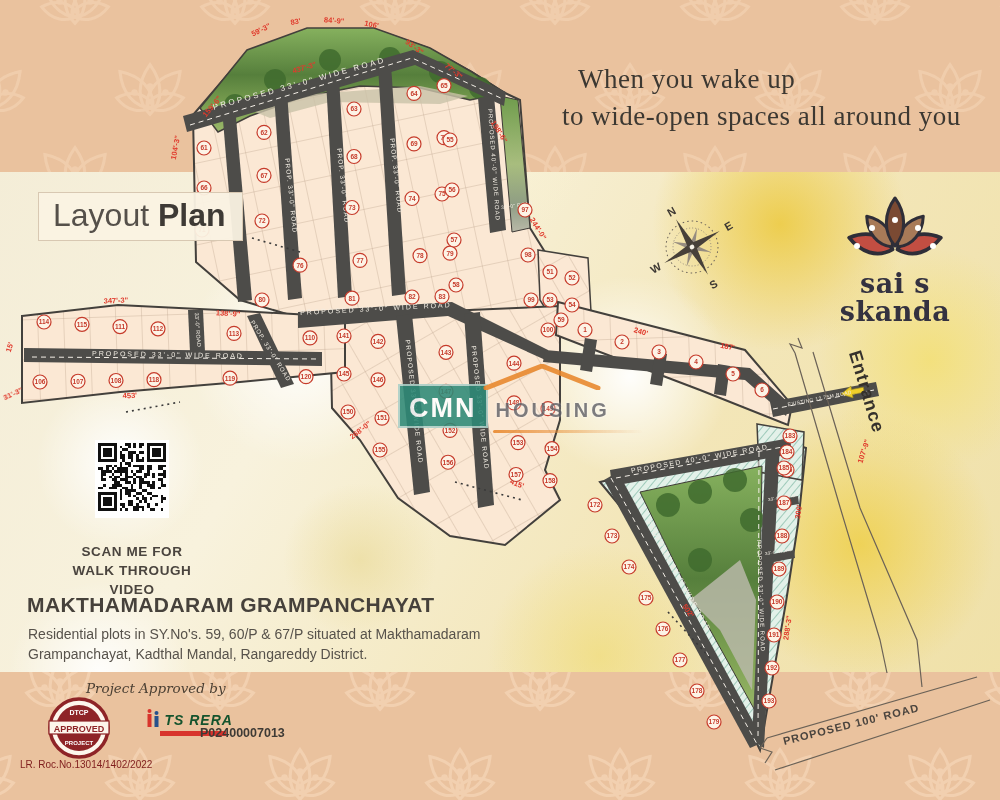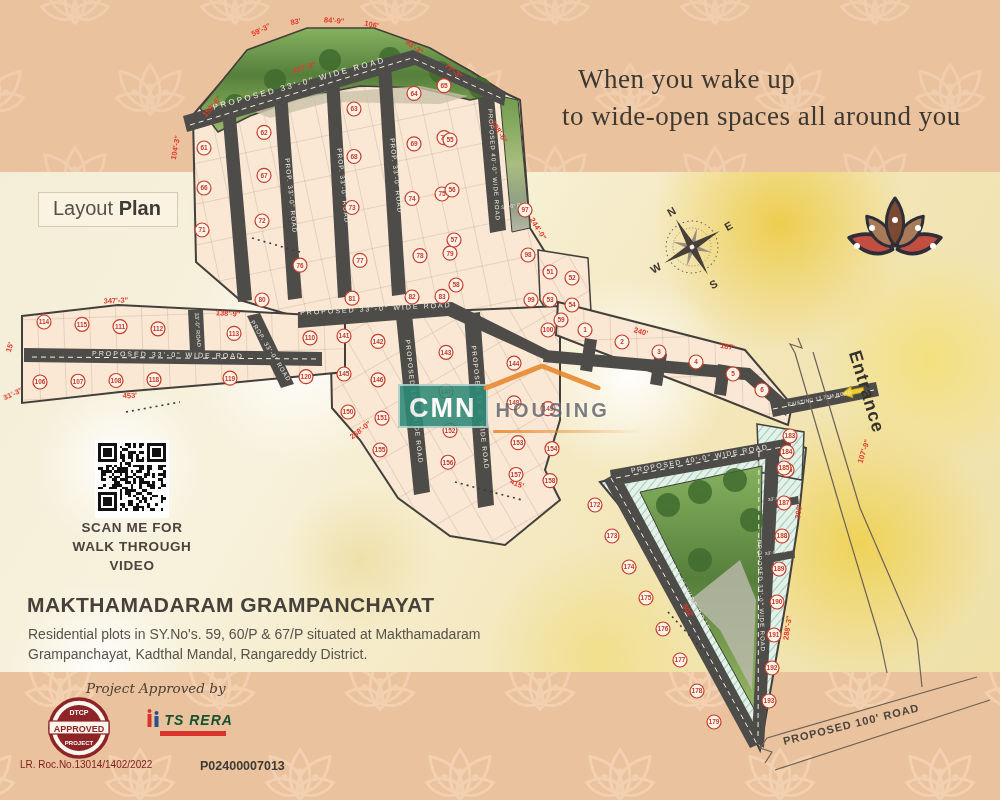--- a/index.html
+++ b/index.html
@@ -17,43 +17,43 @@
       radial-gradient(circle 180px at 86% 68%, rgba(238,206,66,.8), rgba(238,206,66,0) 75%),
       radial-gradient(circle 150px at 60% 82%, rgba(240,220,120,.7), rgba(240,220,120,0) 75%),
       radial-gradient(circle 130px at 10% 84%, rgba(255,255,255,.9), rgba(255,255,255,0) 70%),
       radial-gradient(circle 200px at 45% 15%, rgba(250,244,210,.8), rgba(250,244,210,0) 75%),
       linear-gradient(120deg,#f3ecd6 0%,#f8f2dd 35%,#f3e6b8 65%,#efe0a6 100%);}
   .abs{position:absolute;}
   svg text{font-family:"Liberation Sans",sans-serif;}
   
   .banner-line{position:absolute;font-family:Liberation Serif, serif;color:#3c3832;letter-spacing:.5px;font-size:27px;white-space:nowrap;}
   
-  .lp-box{position:absolute;left:38px;top:192px;padding:4px 16px 6px 14px;background:rgba(250,242,227,.95);border:1px solid #d8c8b2;font-size:20px;color:#55504a;white-space:nowrap;}
+  .lp-box{position:absolute;left:38px;top:192px;padding:4px 16px 6px 14px;background:rgba(250,242,227,.95);border:1px solid #d8c8b2;font-size:32px;color:#55504a;white-space:nowrap;}
   .lp-box b{color:#3e3a35;}
   
   .logo{position:absolute;left:800px;top:192px;width:190px;text-align:center;}
   .logo .nm{font-family:"DejaVu Serif",serif;font-weight:bold;color:#343240;font-size:27px;line-height:28px;letter-spacing:.5px;}
   
   .entrance{position:absolute;left:864px;top:348px;font-size:18px;font-weight:bold;color:#35312c;letter-spacing:1px;transform:rotate(73deg);transform-origin:left top;}
   
   .wm{position:absolute;left:398px;top:384px;opacity:.88;white-space:nowrap;}
   .wm .cmn{display:inline-block;background:#2e8a77;color:#fff;font-weight:bold;font-size:27px;padding:7px 9px 2px;letter-spacing:2px;border:2px solid rgba(255,255,255,.6);}
   .wm .hsg{display:inline-block;margin-left:8px;font-size:20px;font-weight:bold;letter-spacing:3px;color:rgba(88,88,94,.88);text-shadow:0 0 3px rgba(255,255,255,.9);}
   .wm svg{position:absolute;left:84px;top:-20px;}
   
   .qr-wrap{position:absolute;left:52px;top:440px;width:160px;text-align:center;}
   .qr-wrap .qr{background:#fff;display:inline-block;padding:3px;}
-  .qr-cap{margin-top:0;font-weight:bold;color:#4a443e;font-size:13.5px;letter-spacing:.6px;line-height:19px;}
+  .qr-cap{margin-top:24px;font-weight:bold;color:#4a443e;font-size:13.5px;letter-spacing:.6px;line-height:19px;}
   
   .loc-h{position:absolute;left:27px;top:593px;font-size:21px;font-weight:bold;letter-spacing:.4px;color:#46413b;white-space:nowrap;}
   .loc-d{position:absolute;left:28px;font-size:14px;color:#57524b;white-space:nowrap;}
   
   .appr-h{position:absolute;left:86px;top:680px;font-family:"DejaVu Serif",serif;font-size:13.5px;color:#4a3f33;font-style:italic;}
   .lr{position:absolute;left:20px;top:759px;font-size:10px;color:#7f1d1d;}
-  .rera-no{position:absolute;left:200px;top:759px;font-size:12.5px;font-weight:bold;color:#3e3a35;}
+  .rera-no{position:absolute;left:200px;top:726px;font-size:12.5px;font-weight:bold;color:#3e3a35;}
   .tsrera{position:absolute;left:146px;top:708px;}
   .tsrera .t{font-size:14px;font-weight:bold;color:#14532d;letter-spacing:1px;font-style:italic;}
   .tsrera .strip{margin-top:2px;margin-left:14px;height:5px;width:66px;background:#d8342c;}
 </style>
 </head>
 <body>
 
 <div class="bg"></div>
 
 <svg id="mapsvg" class="abs" style="left:0;top:0" width="1000" height="800" viewBox="0 0 1000 800">
@@ -499,20 +499,21 @@
       <path d="M0,-36 C11,-21 12,-2 0,12 C-12,-2 -11,-21 0,-36 Z" fill="#7b4a33" transform="translate(0,-16)"></path>
     </g>
     <g fill="#fff">
         <circle cx="0" cy="-30" r="3"></circle>
         <circle cx="-23" cy="-22" r="3"></circle>
         <circle cx="23" cy="-22" r="3"></circle>
         <circle cx="-38" cy="-4" r="3"></circle>
         <circle cx="38" cy="-4" r="3"></circle>
       </g>
   </svg>
+  <div class="nm">sai s skanda</div>
 </div>
 
 <div class="entrance">Entrance</div>
 
 <div class="wm">
   <svg width="120" height="26" viewBox="0 0 120 26">
     <polyline points="4,24 60,2 116,24" fill="none" stroke="#e8872b" stroke-width="5" stroke-linecap="round"></polyline>
   </svg>
   <span class="cmn">CMN</span><span class="hsg">HOUSING</span>
   <div style="height:3px;width:150px;margin:2px 0 0 95px;background:linear-gradient(90deg,#e8872b,rgba(232,135,43,0));border-radius:2px"></div>

